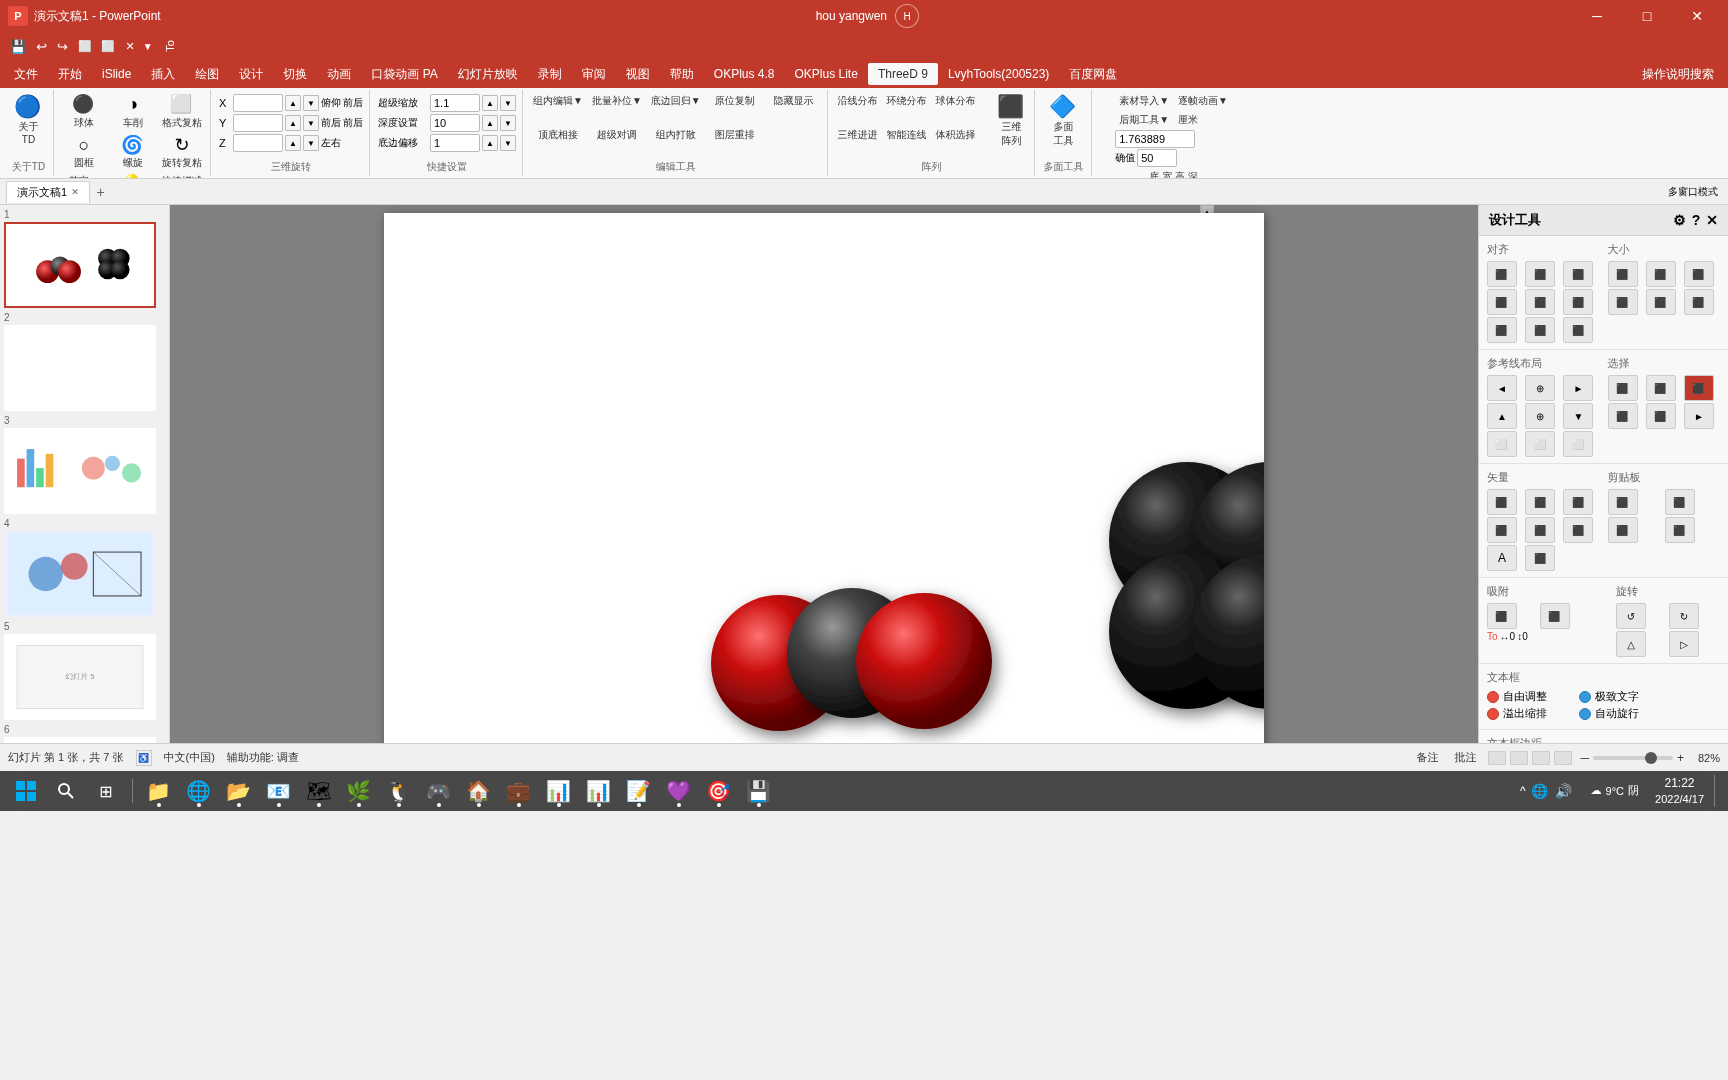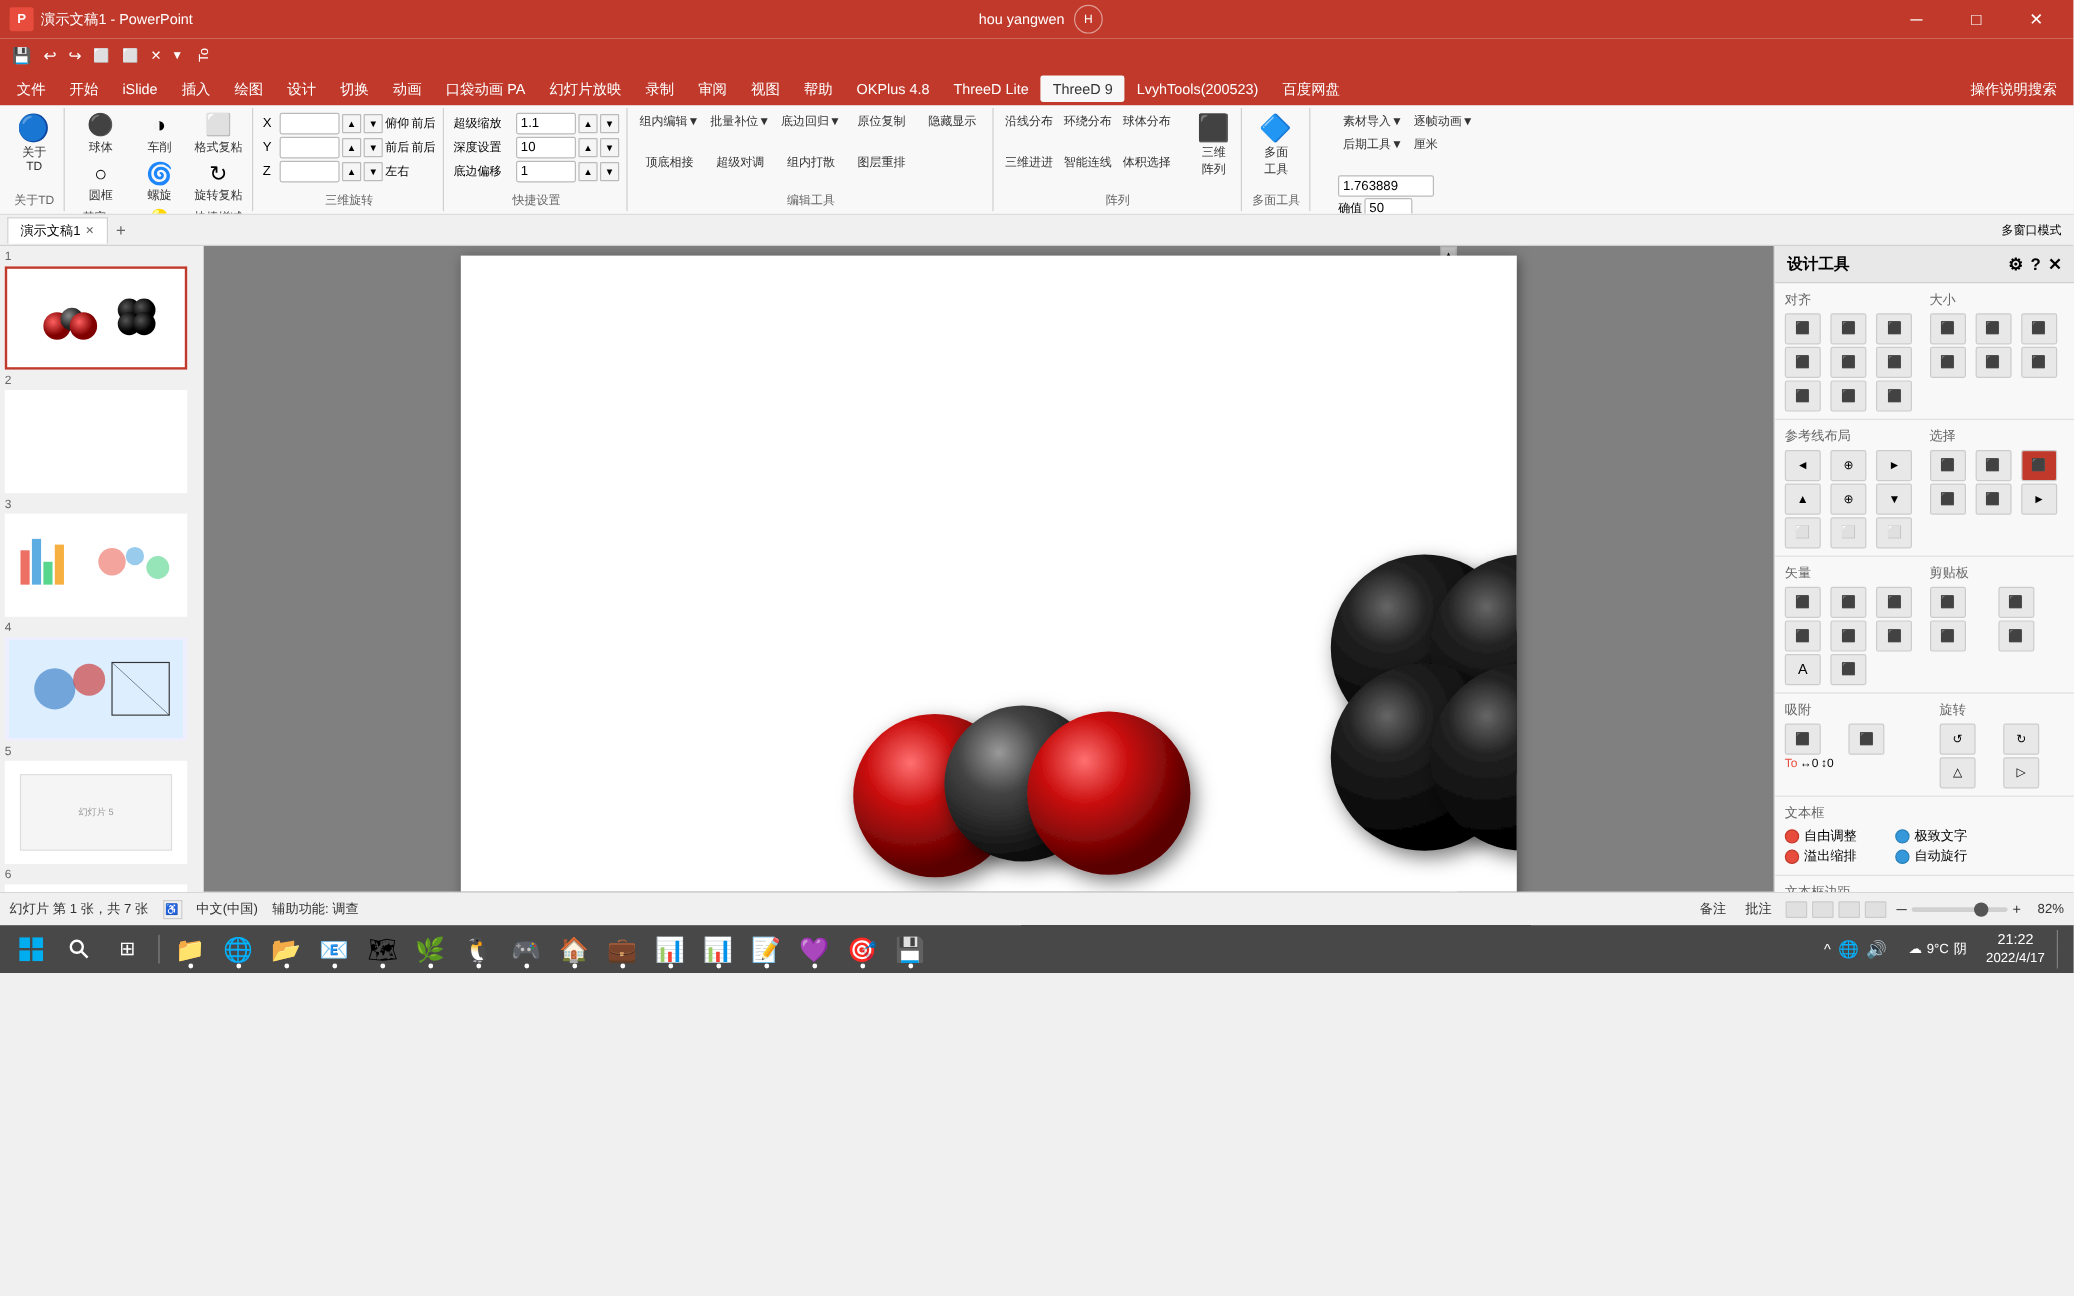--- a/index.html
+++ b/index.html
@@ -373,21 +373,21 @@
   <div class="menu-item">设计</div>
   <div class="menu-item">切换</div>
   <div class="menu-item">动画</div>
   <div class="menu-item">口袋动画 PA</div>
   <div class="menu-item">幻灯片放映</div>
   <div class="menu-item">录制</div>
   <div class="menu-item">审阅</div>
   <div class="menu-item">视图</div>
   <div class="menu-item">帮助</div>
   <div class="menu-item">OKPlus 4.8</div>
-  <div class="menu-item">ThreeD Lite</div>
+  <div class="menu-item">OKPlus Lite</div>
   <div class="menu-item ribbon-tab active">ThreeD 9</div>
   <div class="menu-item">LvyhTools(200523)</div>
   <div class="menu-item">百度网盘</div>
   <div class="menu-item" style="margin-left:auto;">操作说明搜索</div>
 </div>
 
 <div id="ribbon">
   <div class="ribbon-content" style="height:90px;overflow:hidden;">
 
     <div class="ribbon-group" style="min-width:50px;">
@@ -578,21 +578,21 @@
             </div>
           <div class="ribbon-btn">
               <div class="label">逐帧动画▼</div>
             </div>
           <div class="ribbon-btn">
               <div class="label">后期工具▼</div>
             </div>
           <div class="ribbon-btn" style="flex-direction:row;">
             <div class="label">厘米</div>
           </div>
-          <div class="ribbon-input-row" style="grid-column:span 2;margin-top:16px;">
+          <div class="ribbon-input-row" style="grid-column:span 2;">
             <input class="ribbon-input" style="width: 80px;" value="1.763889">
           </div>
           <div class="ribbon-input-row" style="grid-column:span 2;">
             <span style="font-size:10px;">确值</span>
             <input class="ribbon-input" style="width: 40px;" value="50">
           </div>
           <div class="ribbon-btn" style="grid-column:span 2;">
               <div class="label">底 宽 高 深</div>
             </div>
         </div>

